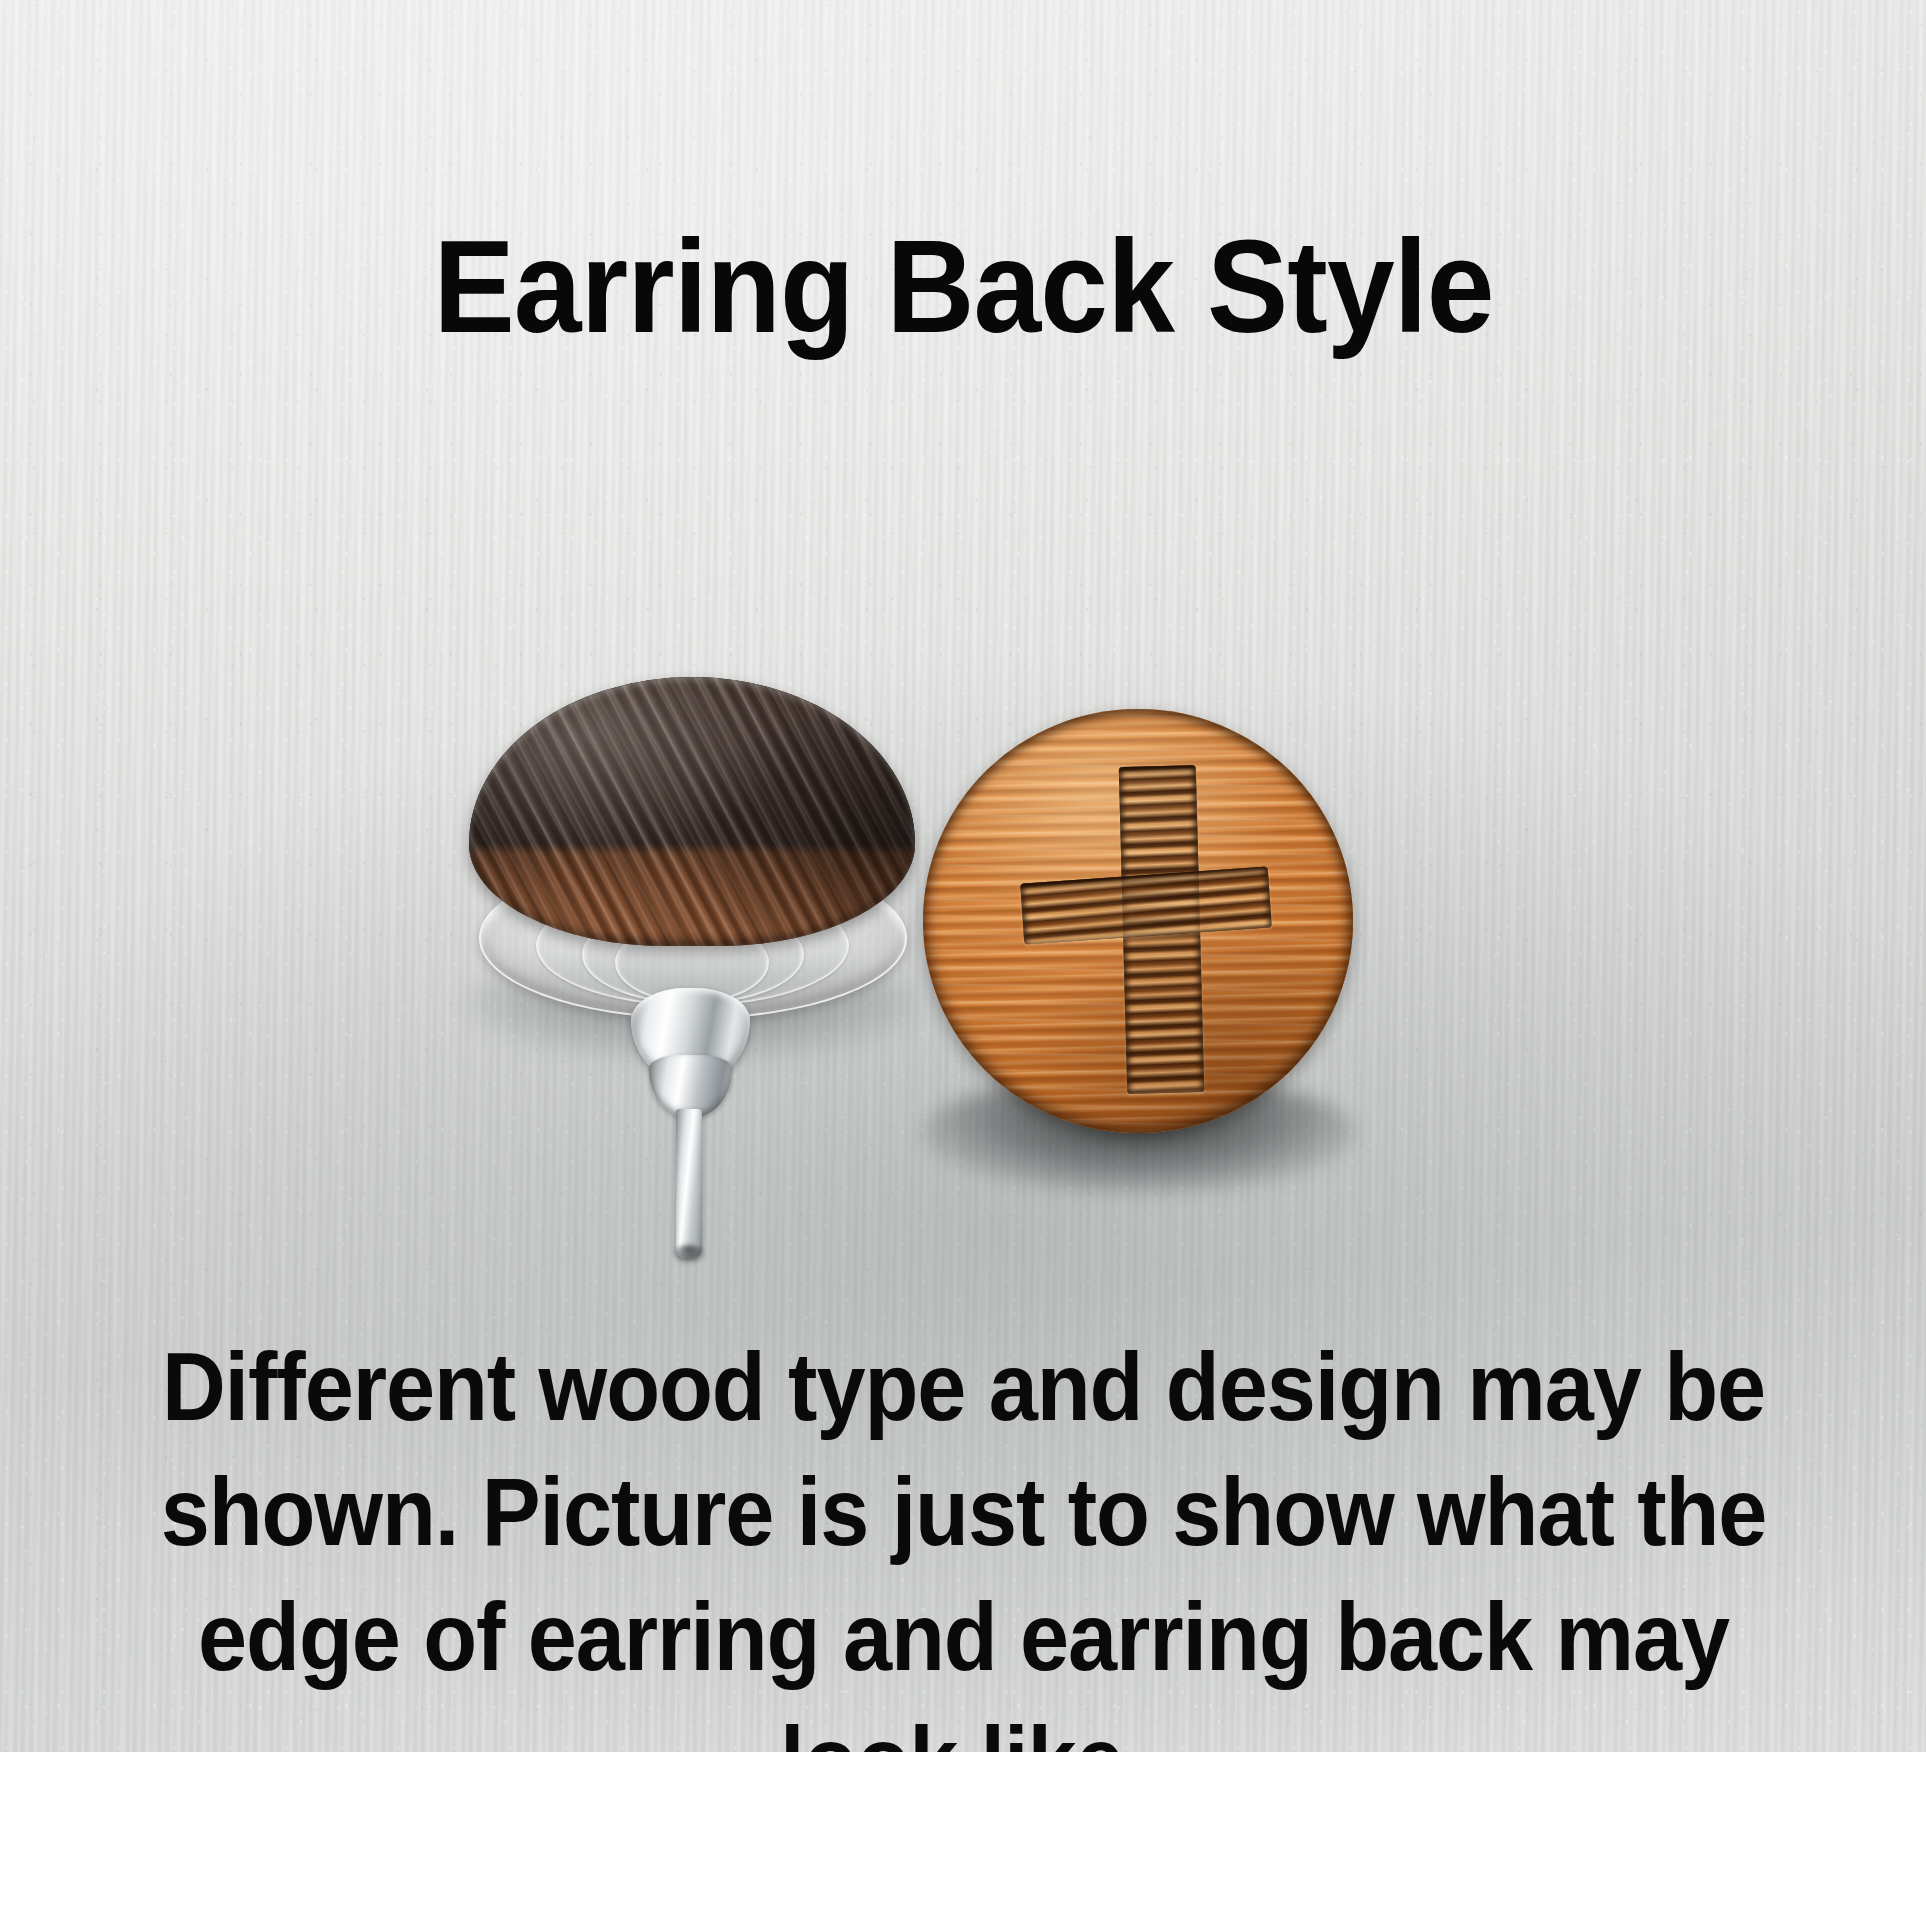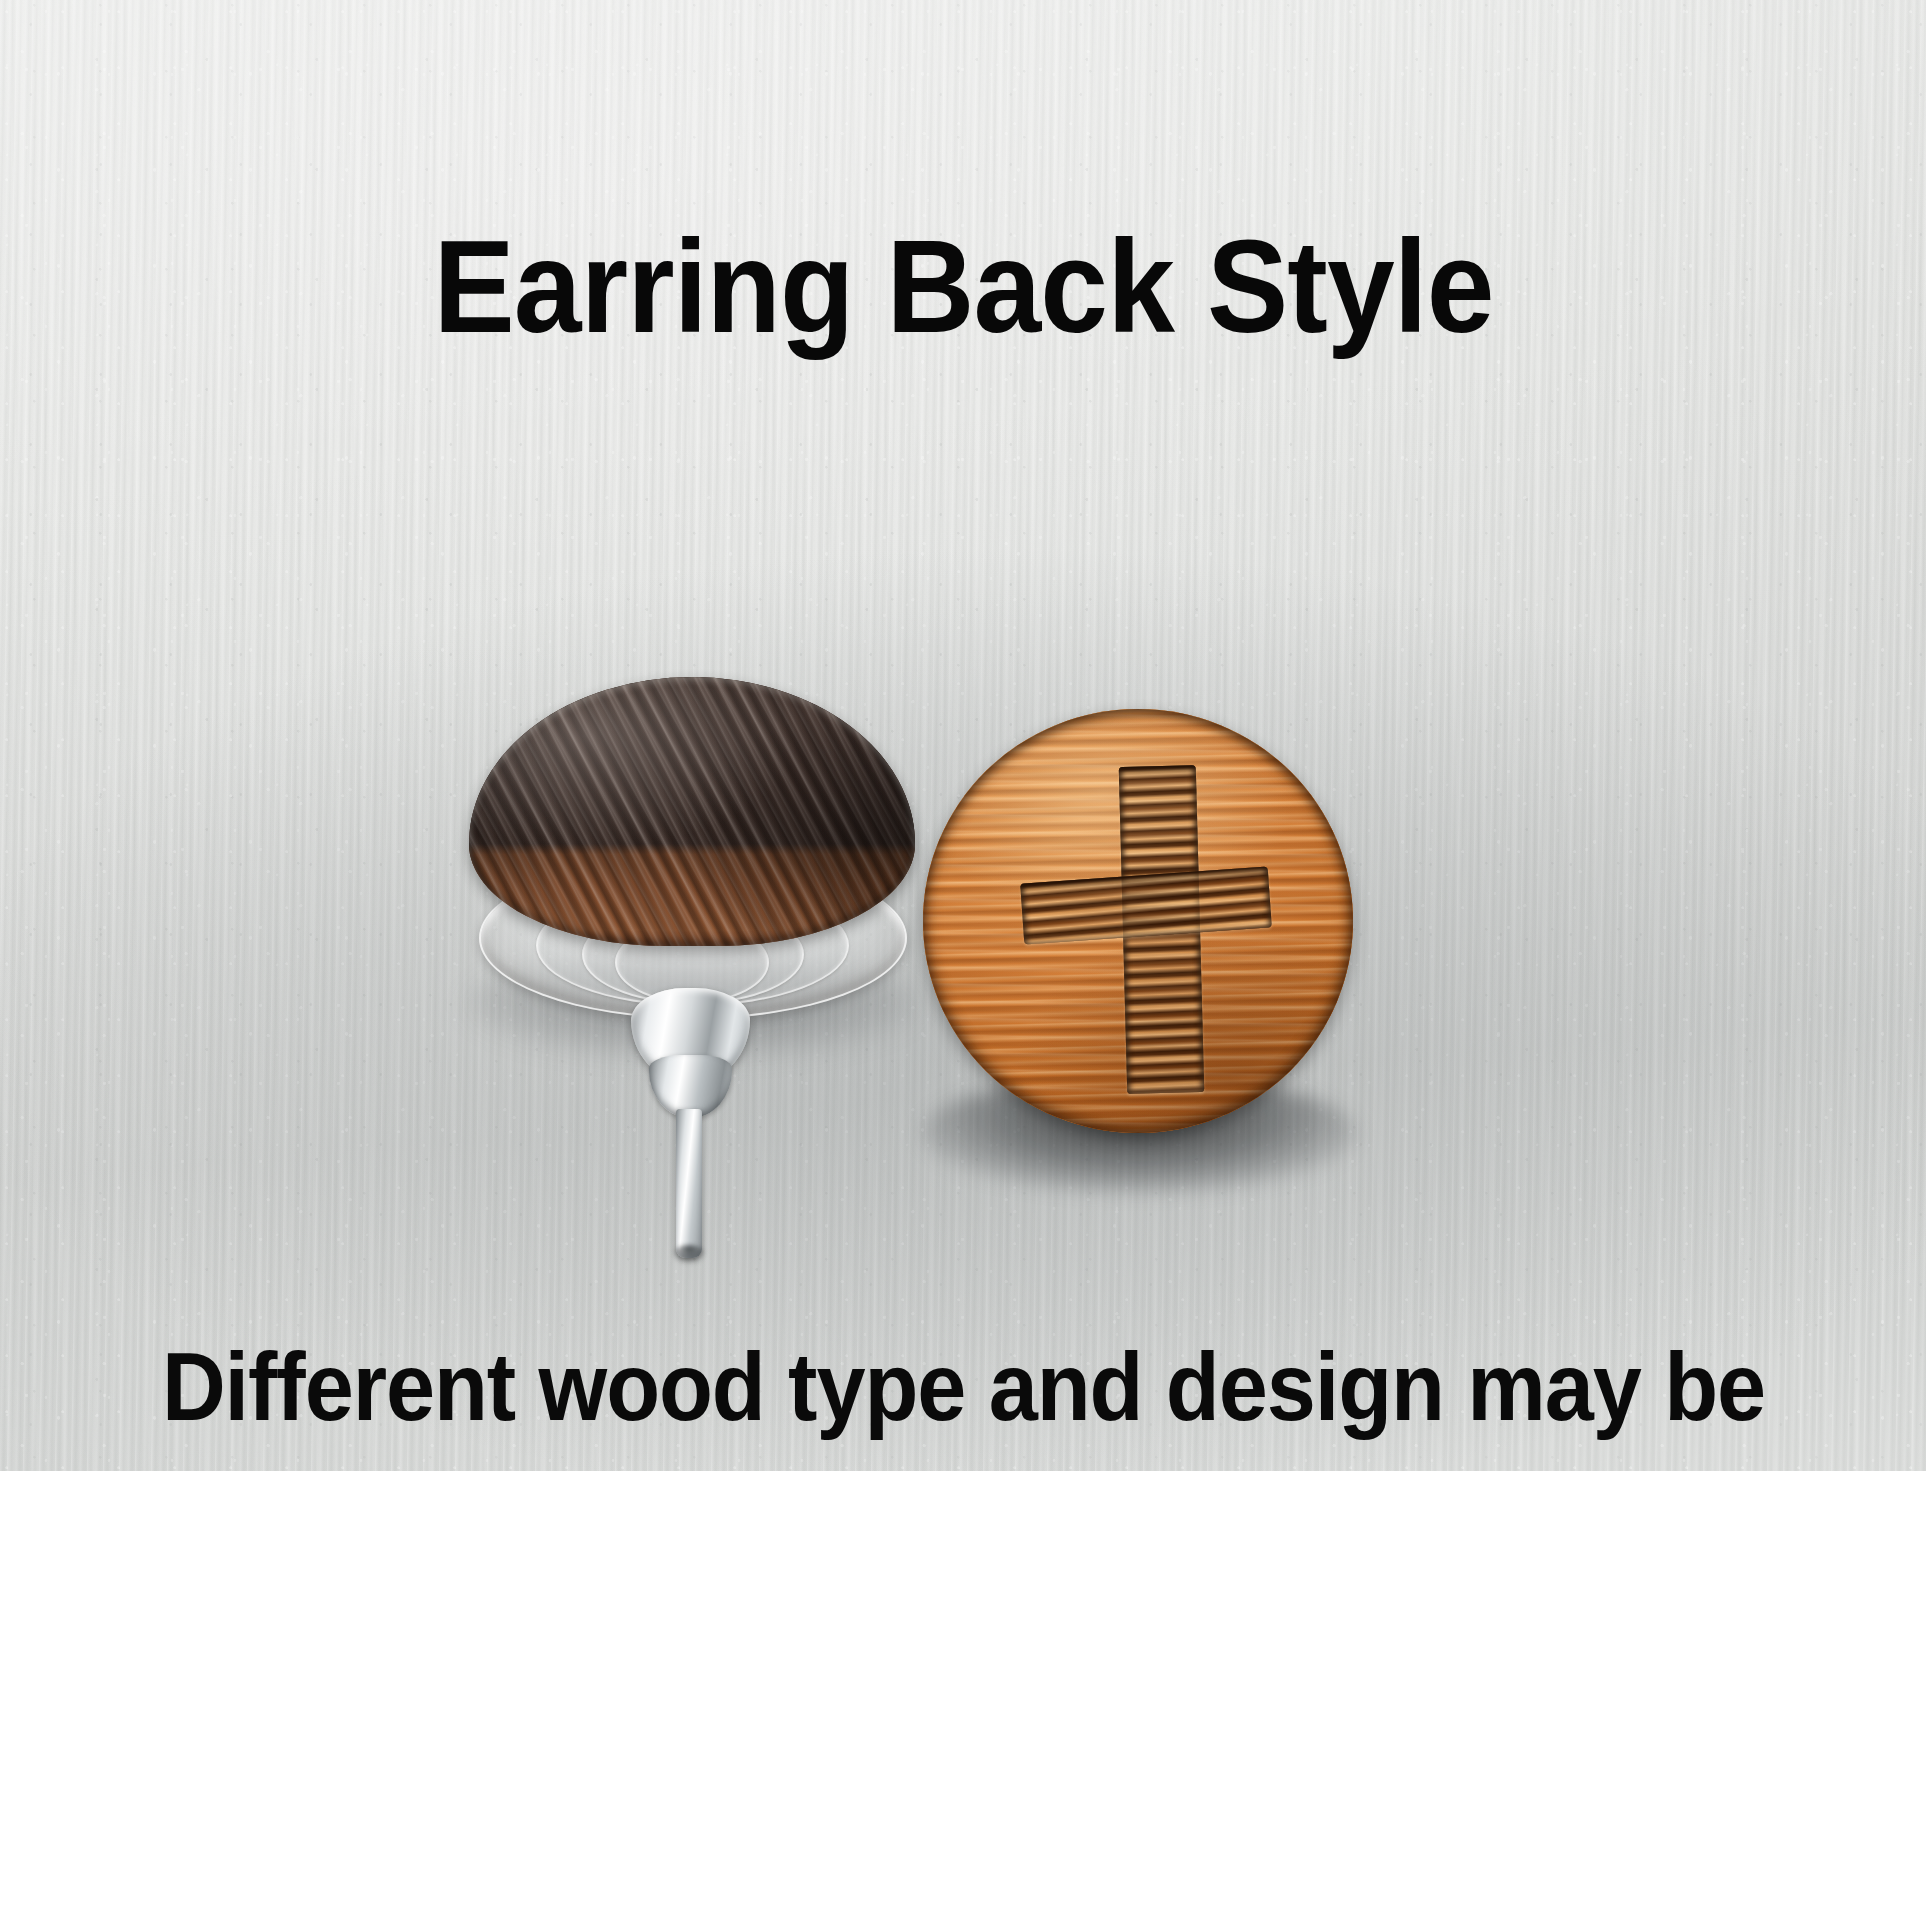--- a/index.html
+++ b/index.html
@@ -4,21 +4,21 @@
 <title>Earring Back Style</title>
 <style>
   html, body {
     margin: 0;
     padding: 0;
     background: #ffffff;
   }
   #stage {
     position: relative;
     width: 1927px;
-    height: 1471px;
+    height: 1752px;
     overflow: hidden;
     font-family: "Liberation Sans", sans-serif;
     background: #be185d;
   }
 
   
   .bg-base {
     position: absolute;
     inset: 0;
     background:

